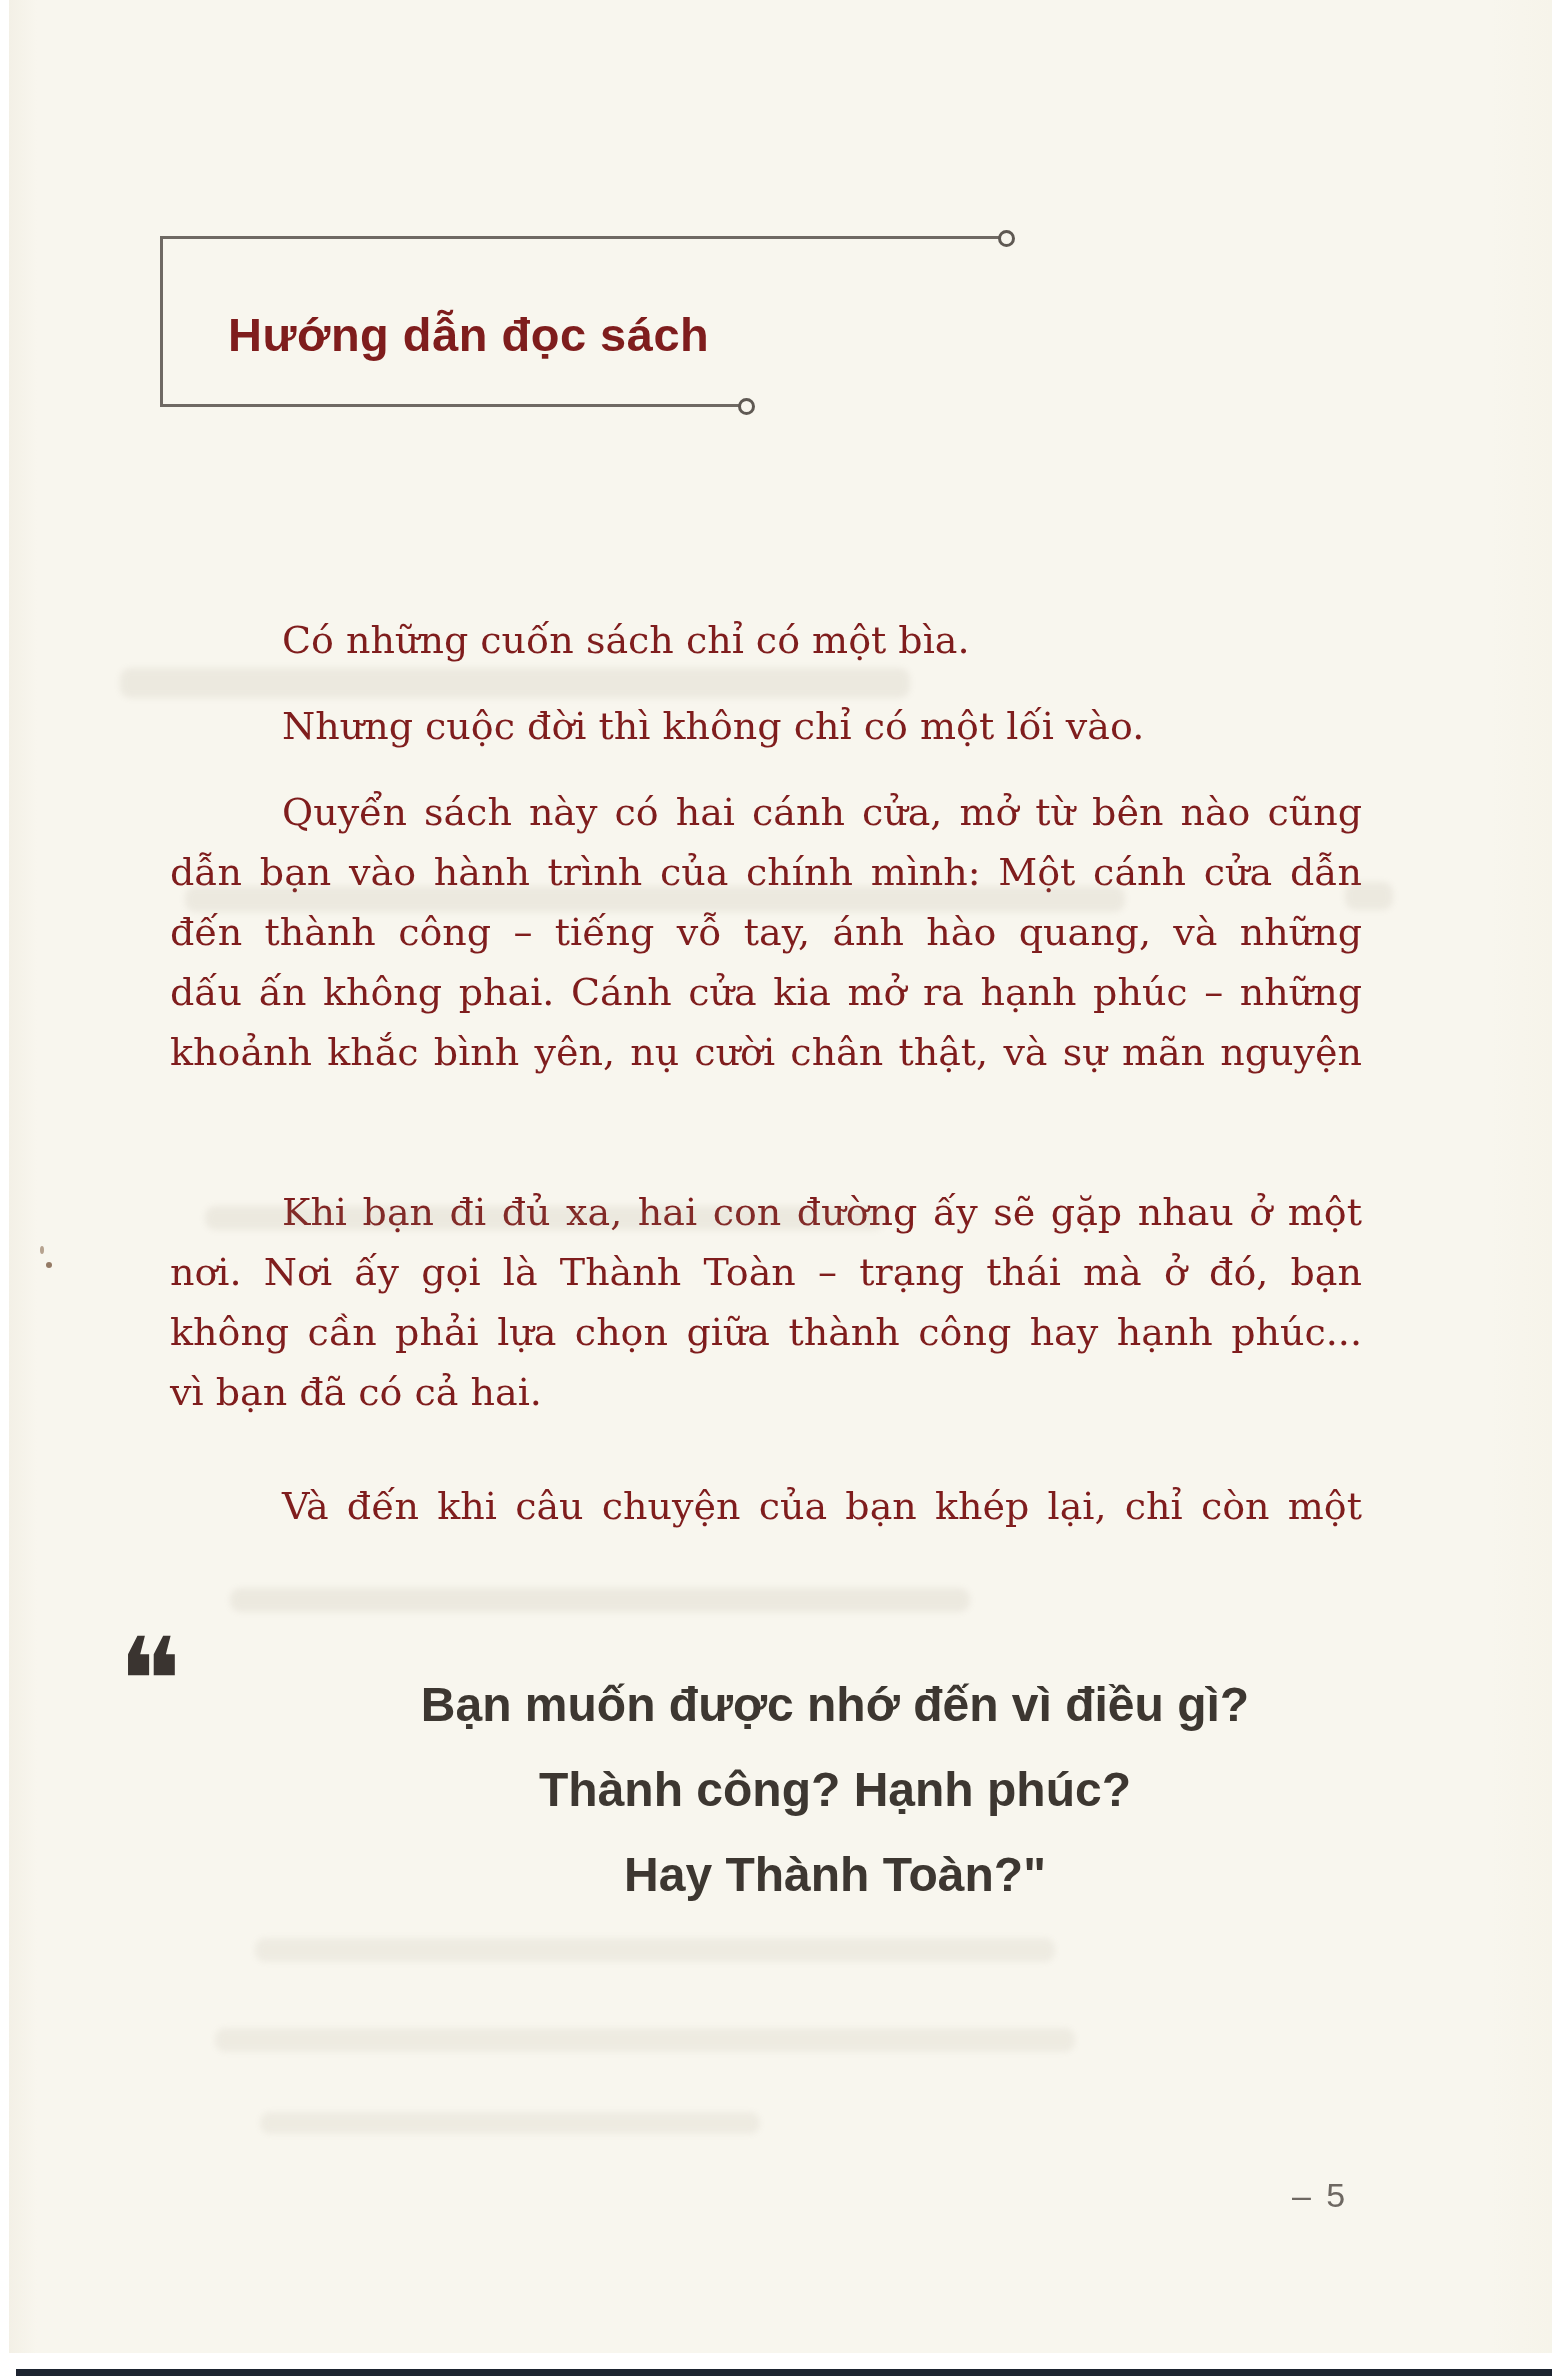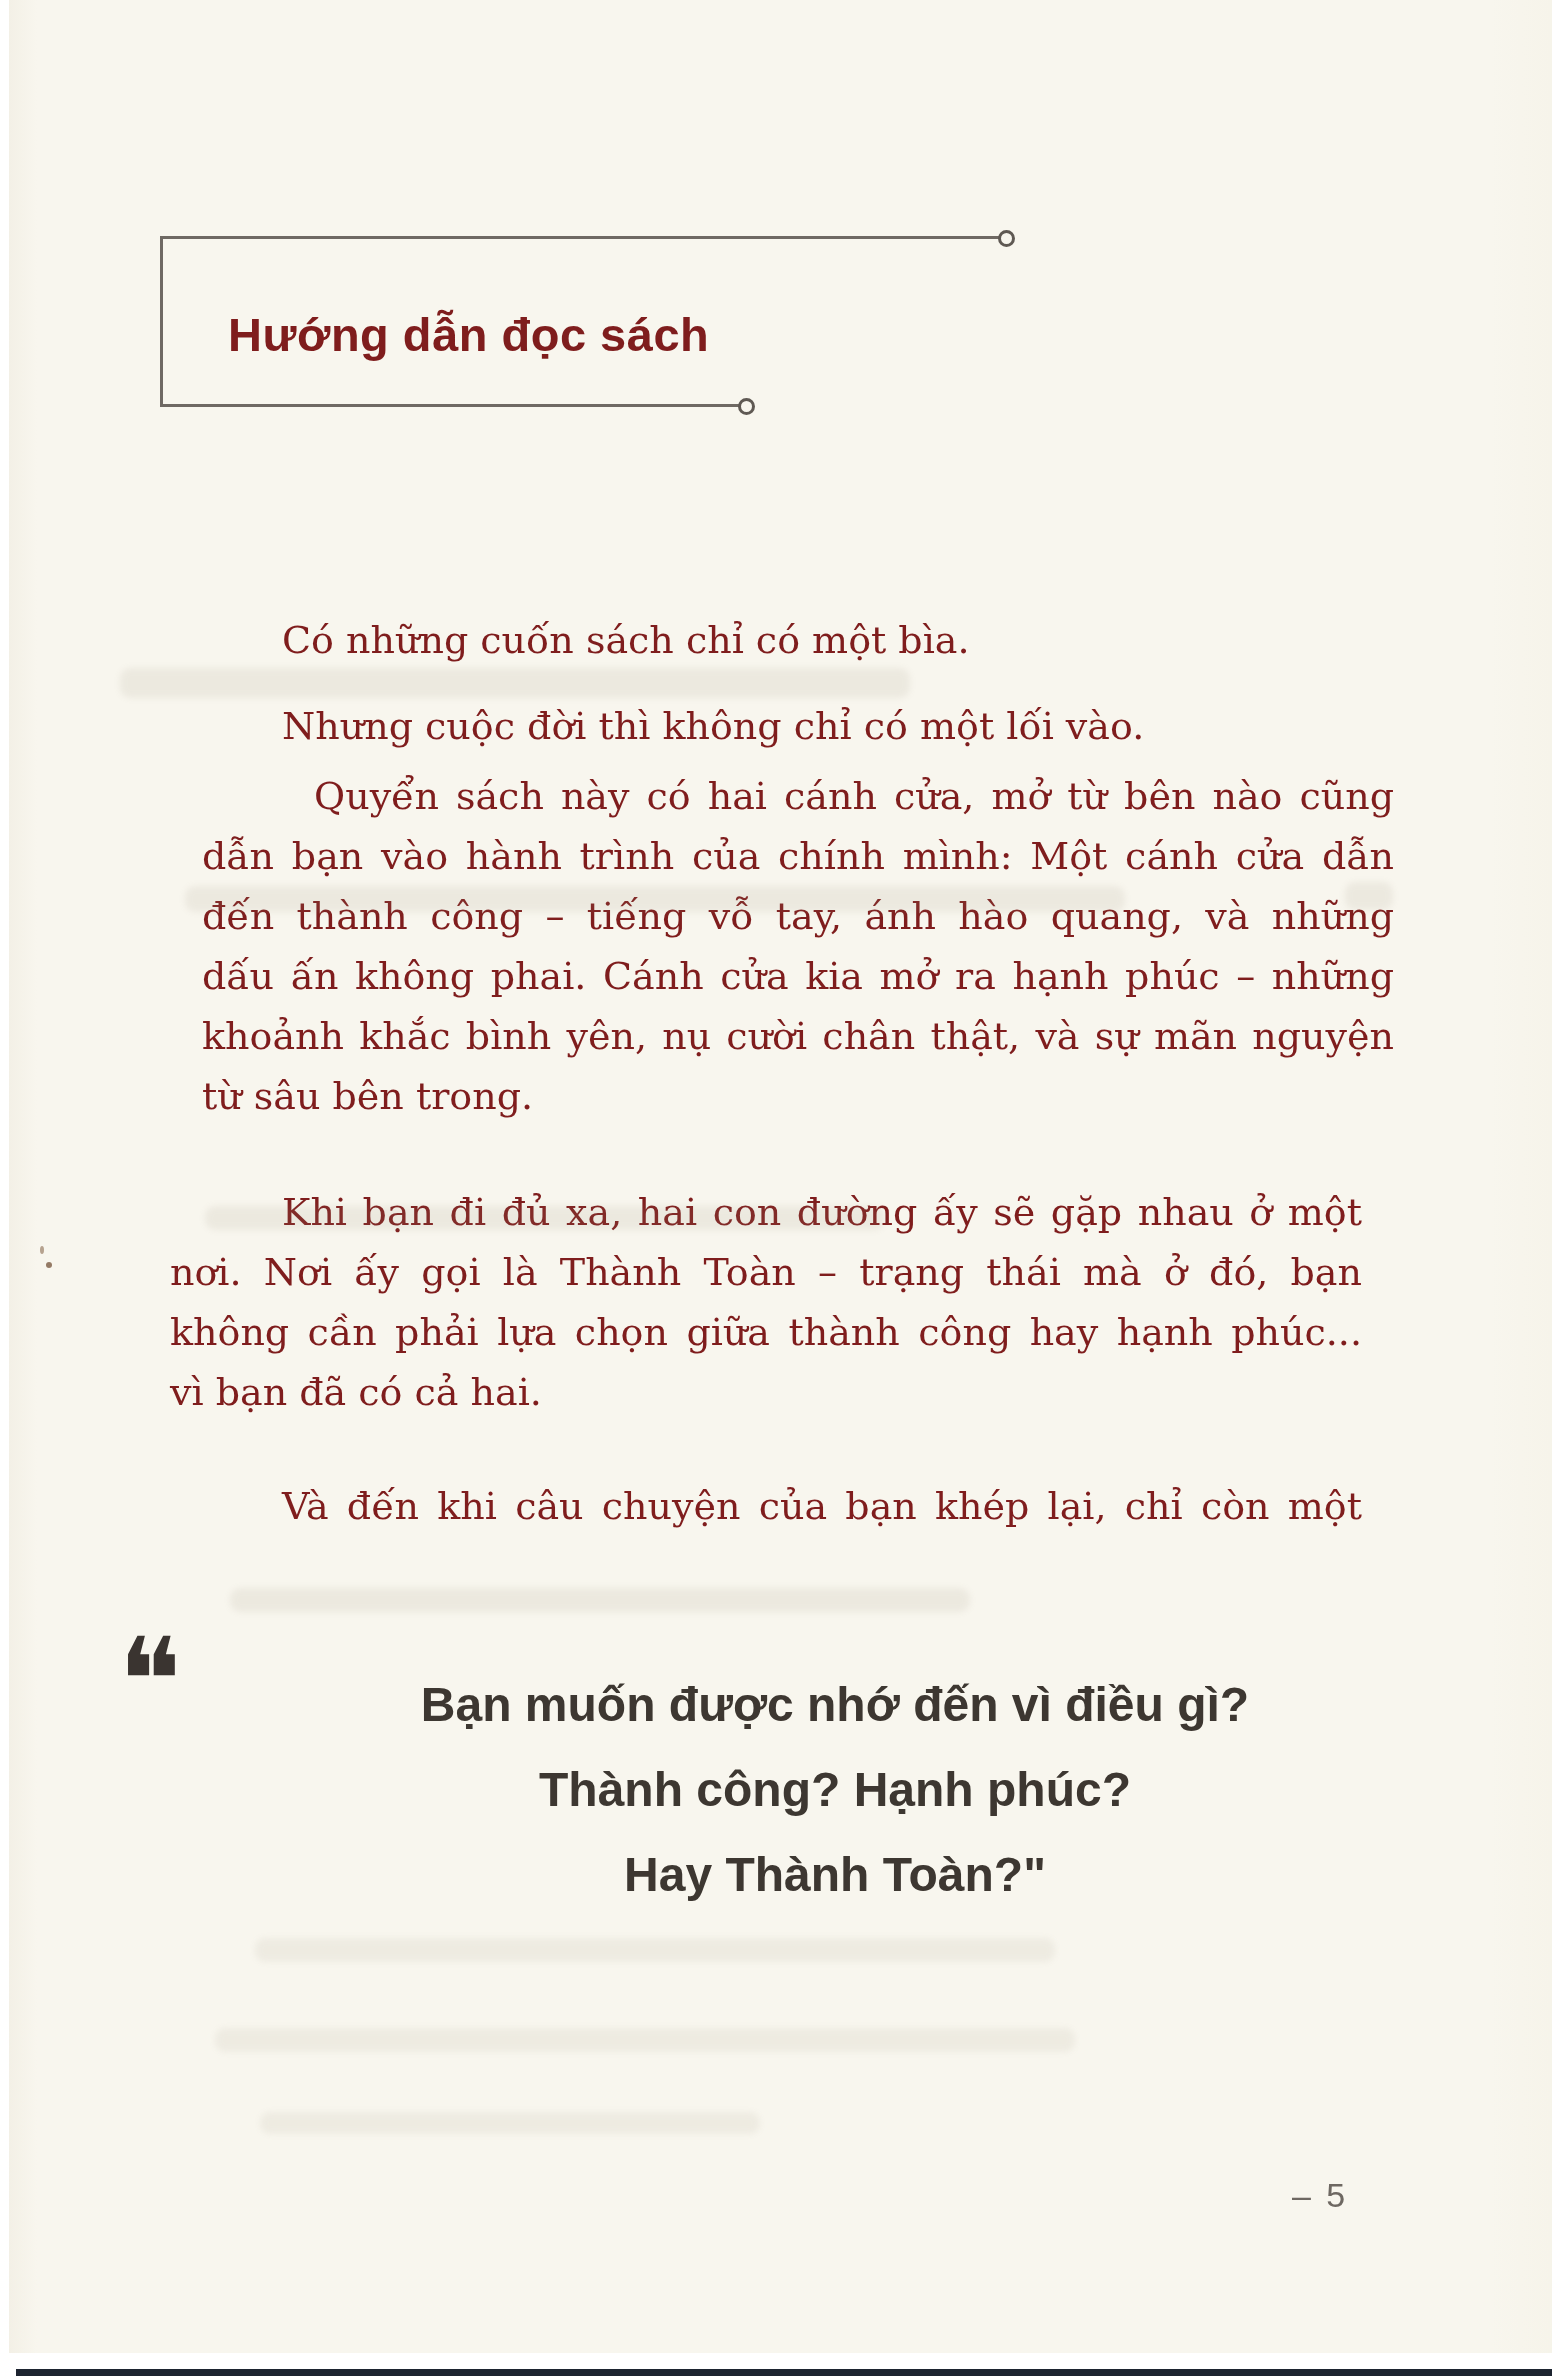--- a/index.html
+++ b/index.html
@@ -28,21 +28,21 @@
 
   
   .para{position:absolute;left:170px;width:1192px;color:#7f1d1d;
         font-family:"DejaVu Serif","Liberation Serif",serif;
         font-size:38px;line-height:60px;}
   .pline{text-align:justify;text-align-last:justify;}
   .pline.first{text-indent:112px;}
   .pline.last{text-align-last:left;}
   .p1{top:610px;}
   .p2{top:696px;}
-  .p3{top:766px;margin-left:32px;}
+  .p3{top:782px;}
   .p4{top:1182px;}
   .p5{top:1476px;}
 
   
   .quote-mark{position:absolute;left:118px;top:1622px;
               font-family:"DejaVu Sans",sans-serif;font-size:118px;line-height:118px;
               color:#3a3430;}
   .quote{position:absolute;left:285px;top:1662px;width:1100px;
          font-family:"Liberation Sans",sans-serif;font-weight:700;
          font-size:48px;line-height:85px;color:#3d3731;text-align:center;}
@@ -76,21 +76,20 @@
 <div class="para p2">
   <div class="pline first last">Nhưng cuộc đời thì không chỉ có một lối vào.</div>
 </div>
 
 <div class="para p3">
   <div class="pline first">Quyển sách này có hai cánh cửa, mở từ bên nào cũng</div>
   <div class="pline">dẫn bạn vào hành trình của chính mình: Một cánh cửa dẫn</div>
   <div class="pline">đến thành công – tiếng vỗ tay, ánh hào quang, và những</div>
   <div class="pline">dấu ấn không phai. Cánh cửa kia mở ra hạnh phúc – những</div>
   <div class="pline">khoảnh khắc bình yên, nụ cười chân thật, và sự mãn nguyện</div>
-  <div class="pline last">từ sâu bên trong.</div>
 </div>
 
 <div class="para p4">
   <div class="pline first">Khi bạn đi đủ xa, hai con đường ấy sẽ gặp nhau ở một</div>
   <div class="pline">nơi. Nơi ấy gọi là Thành Toàn – trạng thái mà ở đó, bạn</div>
   <div class="pline">không cần phải lựa chọn giữa thành công hay hạnh phúc...</div>
   <div class="pline last">vì bạn đã có cả hai.</div>
 </div>
 
 <div class="para p5">

